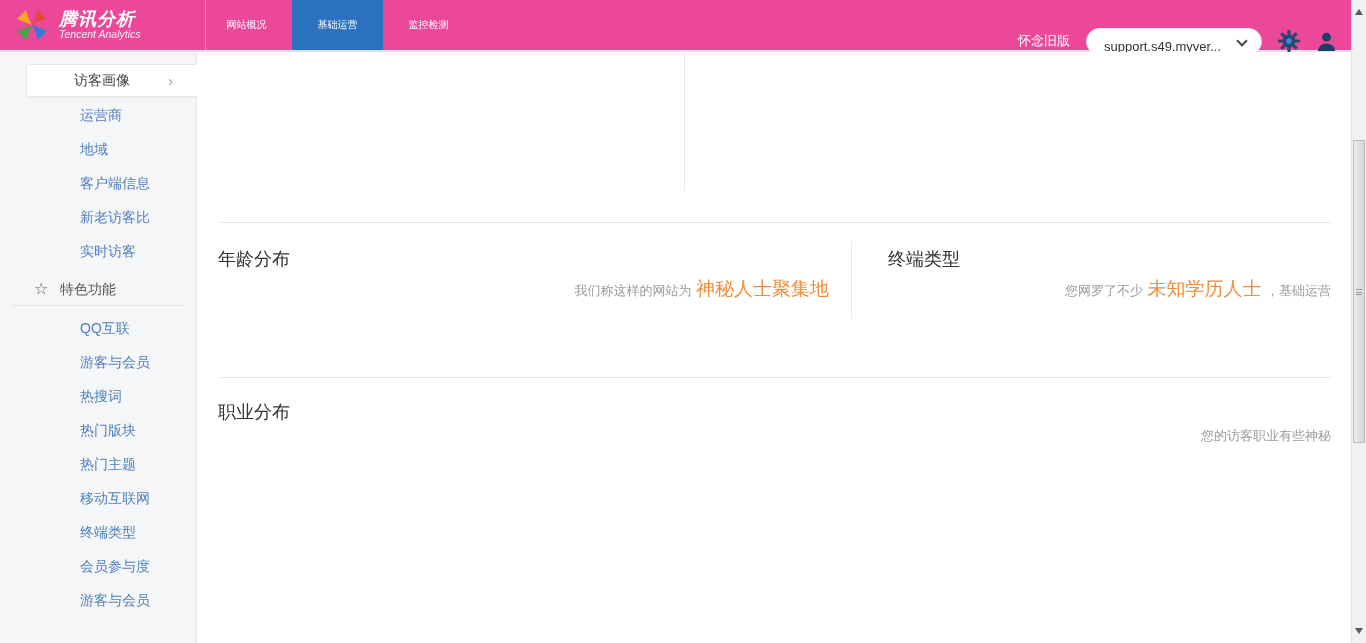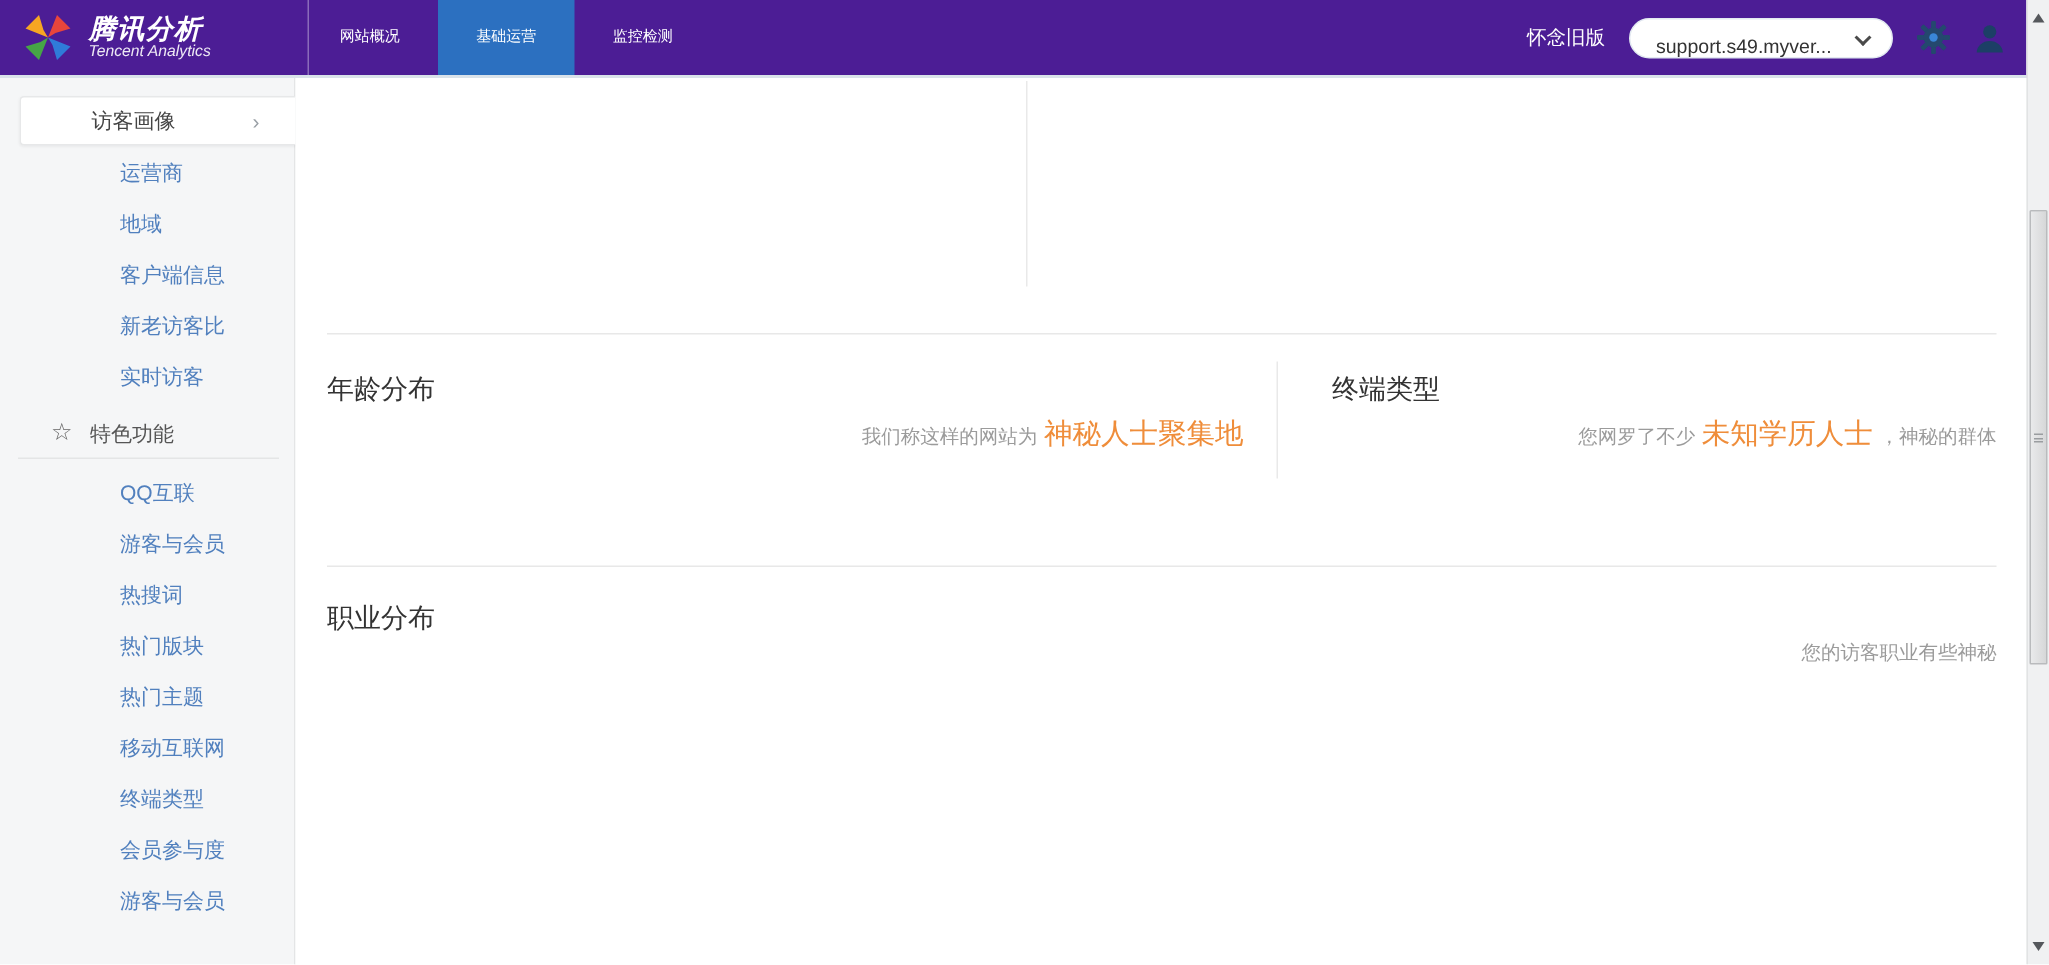--- a/index.html
+++ b/index.html
@@ -3,57 +3,57 @@
 <meta charset="utf-8">
 <style>
   * { margin: 0; padding: 0; box-sizing: border-box; }
   html, body { width: 1366px; height: 643px; }
   body { font-family: "Liberation Sans", "DejaVu Sans", sans-serif; background: #fff; }
   #screen { position: relative; width: 1366px; height: 643px; overflow: hidden; background: #fff; }
 
   
   .navbar {
     position: absolute; top: 0; left: 0; width: 1351px; height: 52px;
-    background: #4c1d95; border-bottom: 2px solid #d9e2ea;
+    background: #ec4899; border-bottom: 2px solid #d9e2ea;
   }
   .navbar-inner { position: relative; width: 100%; height: 50px; }
   .brand { position: absolute; left: 14px; top: 0; height: 50px; display: flex; align-items: center; cursor: pointer; }
   .brand-logo { width: 36px; height: 36px; margin-right: 9px; }
   .brand-text { color: #fff; font-style: italic; line-height: 1.05; }
   .brand-title { font-size: 18px; font-weight: bold; letter-spacing: 1px; }
   .brand-subtitle { font-size: 10.5px; opacity: .9; }
   .nav-sep { position: absolute; left: 205px; top: 0; width: 1px; height: 50px; background: rgba(255,255,255,.35); }
   .nav-tabs { position: absolute; left: 201px; top: 0; height: 50px; display: flex; }
   .nav-tab {
     width: 91px; height: 50px; line-height: 50px; text-align: center;
     color: #fff; font-size: 10px; cursor: pointer; white-space: nowrap;
   }
   .nav-tab.active { background: #2c70c0; }
-  .nav-right { position: absolute; right: 14px; top: 0; height: 50px; display: flex; align-items: center; gap: 16px; }
+  .nav-right { position: absolute; right: 14px; top: 16px; height: 50px; display: flex; align-items: center; gap: 16px; }
   .old-version { color: #fff; font-size: 13px; cursor: pointer; white-space: nowrap; }
   .site-selector {
     position: relative; width: 176px; height: 27px; background: #fff;
     border: 1px solid #e3eaf1; border-radius: 14px; cursor: pointer;
     display: flex; align-items: center; padding: 11px 30px 0 17px;
   }
   .site-selector-value { font-size: 13px; color: #333; white-space: nowrap; overflow: hidden; }
   .chev-down {
     position: absolute; right: 15px; top: 8px; width: 8px; height: 8px;
     border-right: 2px solid #4a4a4a; border-bottom: 2px solid #4a4a4a;
     transform: rotate(45deg);
   }
   .icon-btn { cursor: pointer; display: flex; align-items: center; }
 
   
   .sidebar {
     position: absolute; top: 52px; left: 0; width: 197px; height: 591px;
     background: #f5f6f7; border-right: 1px solid #e4e5e6;
   }
   .side-card {
-    position: absolute; top: 12px; left: 13px; right: -1px; height: 33px;
+    position: absolute; top: 12px; left: 26px; right: -1px; height: 33px;
     background: #fff; border: 1px solid #e7e8e9; border-right: none;
     border-radius: 3px 0 0 3px; box-shadow: 0 1px 2px rgba(0,0,0,.05);
     display: flex; align-items: center; cursor: pointer;
   }
   .side-card-label { margin-left: 47px; font-size: 14px; color: #444; }
   .side-card-chev { position: absolute; right: 24px; top: 8px; color: #9aa0a6; font-size: 14px; }
   .side-list { position: absolute; left: 0; width: 100%; list-style: none; }
   .side-list.top { top: 46px; }
   .side-list.features { top: 259px; }
   .side-item {
@@ -202,21 +202,21 @@
       <span class="gray">我们称这样的网站为</span>
       <span class="orange">神秘人士聚集地</span>
     </div>
 
     <div class="mid-vdivider"></div>
 
     <div class="sec-title title-edu">终端类型</div>
     <div class="caption cap-edu">
       <span class="gray">您网罗了不少</span>
       <span class="orange">未知学历人士</span>
-      <span class="gray">，神秘的群体</span>
+      <span class="gray">，基础运营</span>
     </div>
 
     <div class="hdivider h2"></div>
 
     <div class="sec-title title-occ">职业分布</div>
     <div class="caption cap-occ">
       <span class="gray">您的访客职业有些神秘</span>
     </div>
   </div>
 

